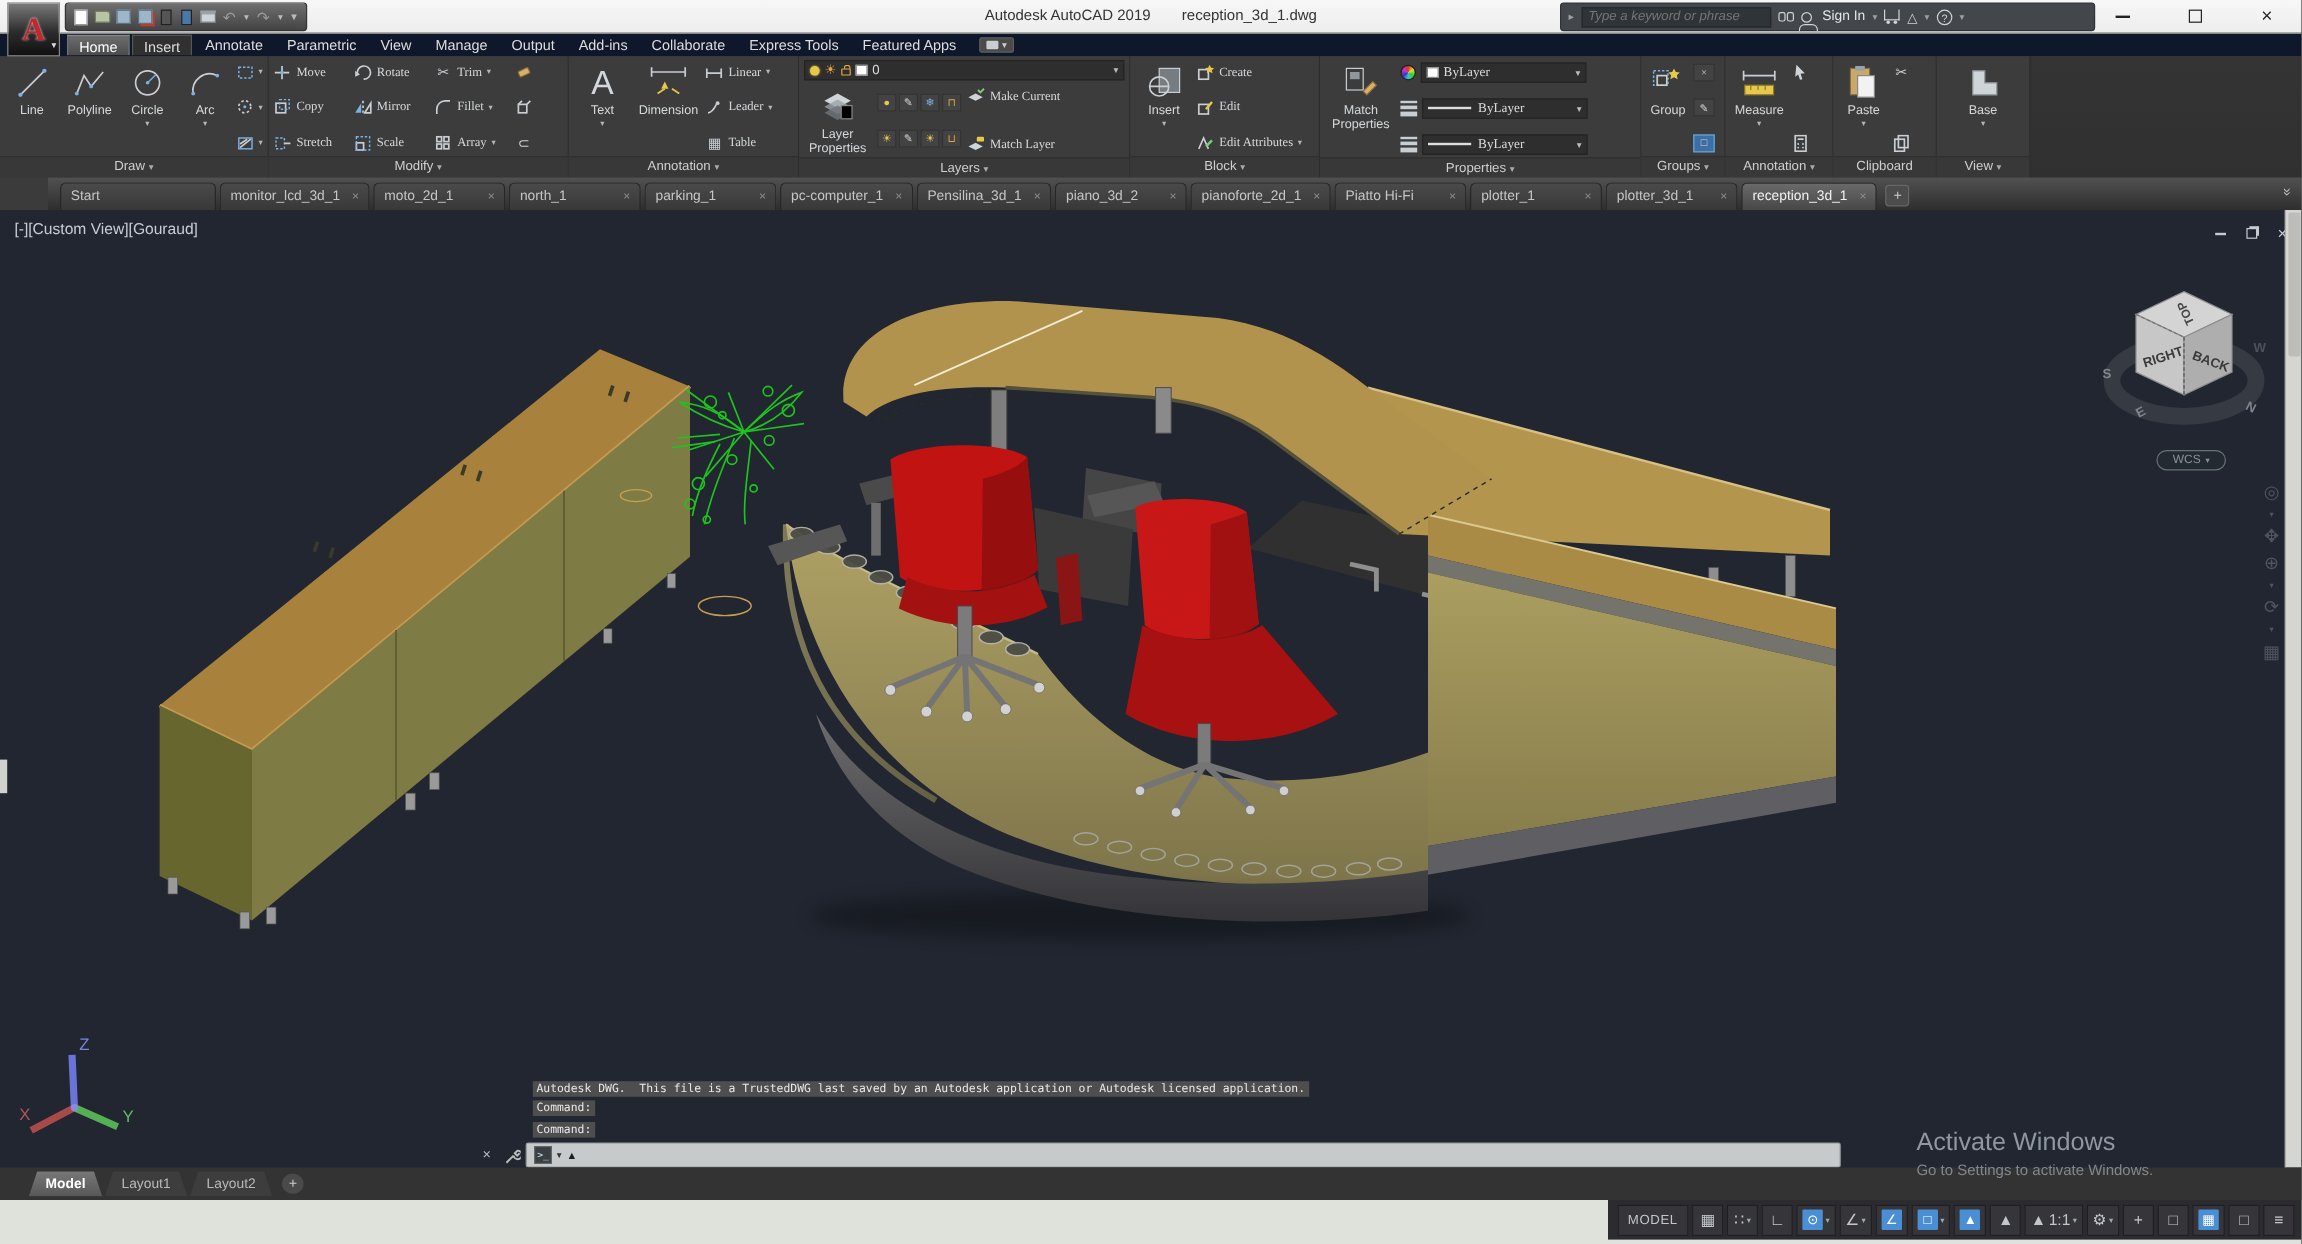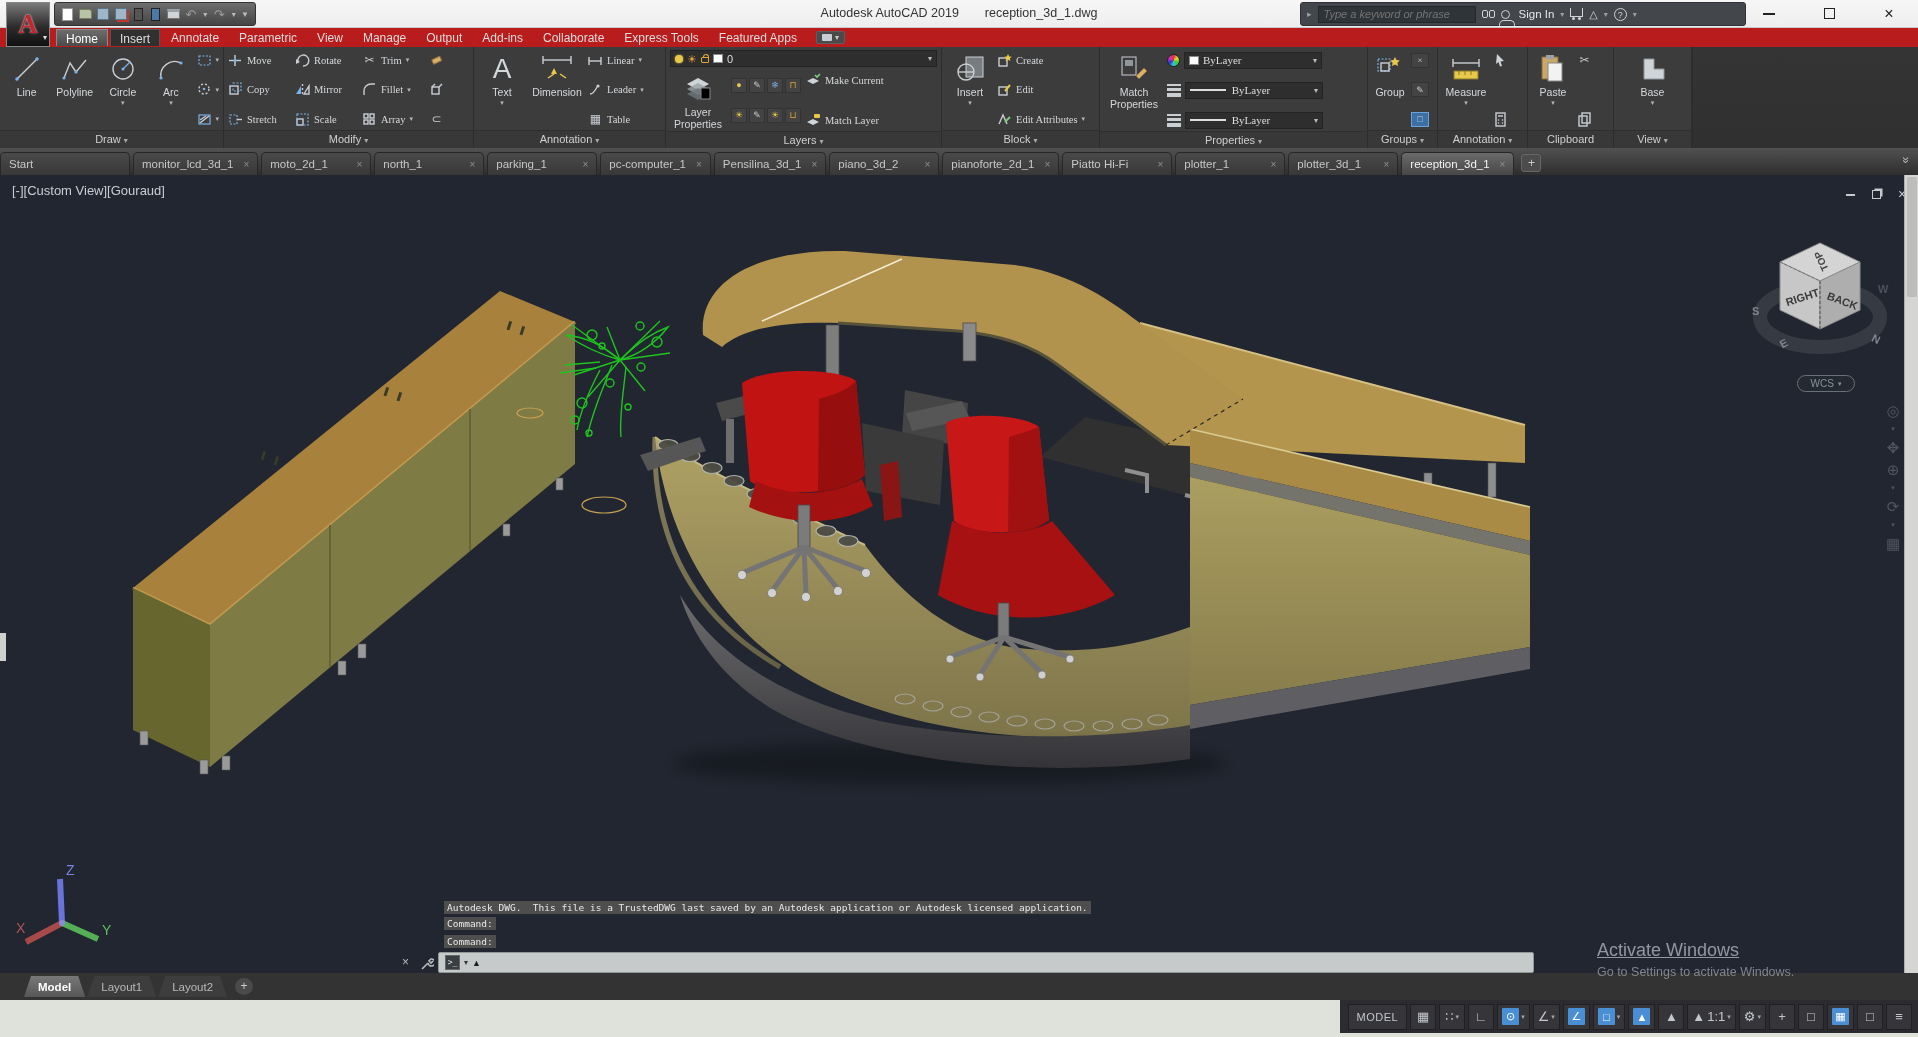--- a/index.html
+++ b/index.html
@@ -51,21 +51,21 @@
   .ic-help { width:13px; height:13px; border:1px solid #cfd4d8; border-radius:50%; color:#cfd4d8;
              font-size:9px; text-align:center; line-height:13px; }
   .mini-ar { color:#9aa0a6; font-size:8px; }
   .win-btns { position:absolute; right:8px; top:0; height:27px; display:flex; align-items:center; gap:30px; padding-right:6px;}
   .wb { width:30px; height:20px; display:flex; align-items:center; justify-content:center; cursor:pointer; }
   .wb-min { width:12px; height:0; border-bottom:2px solid #222; }
   .wb-max { width:11px; height:11px; border:1.5px solid #222; }
   .wb-close { font-size:16px; color:#222; line-height:1; }
 
   
-  .menubar { height:19px; background:#b91c1c; display:flex; align-items:center;
+  .menubar { height:19px; background:#0f172a; display:flex; align-items:center;
              padding-left:56px; gap:2px; }
   .mtab { color:#dedede; font-size:12px; padding:1px 9px; height:17px; line-height:16px; cursor:pointer; }
   .mtab.active { background:linear-gradient(#6d6d6d,#4b4b4b); border:1px solid #8a8a8a; border-bottom:none; color:#fff; }
   .mtab.hovered { background:#303030; border:1px solid #555; border-bottom:none; }
   .ribbon-toggle { margin-left:8px; background:#4a4a4a; border:1px solid #5e5e5e; border-radius:2px;
                    color:#ccc; font-size:8px; padding:1px 5px; display:flex; gap:3px; align-items:center; cursor:pointer;}
   .ribbon-toggle .cam { width:10px; height:7px; background:#c9ced3; border-radius:1px; }
 
   
   .ribbon { height:101px; display:flex; background:#3c3c3c; position:relative; }
@@ -106,21 +106,21 @@
   .colorwheel { width:13px; height:13px; border-radius:50%;
                 background:conic-gradient(#d33,#dd3,#3c3,#3cc,#33c,#c3c,#d33); border:1px solid #222; }
   .lines3 { display:flex; flex-direction:column; gap:2px; width:14px; }
   .lines3 i { display:block; height:2px; background:#c9ced3; }
   .lines3 i:nth-child(2){ height:3px; } .lines3 i:nth-child(3){ height:4px; }
   .blue-sel { background:#3c70a4 !important; border-color:#6aa3d8 !important; }
   .rib-rest { flex:1; background:linear-gradient(#343434,#303030); border-left:1px solid #2d2d2d; }
 
   
   .filetabs { height:27px; background:linear-gradient(#515151,#2e2e2e); display:flex; align-items:flex-end;
-              position:relative; }
+              padding-left:10px; position:relative;margin-left:40px; }
   .ftab { height:23px; min-width:110px; display:flex; align-items:center; justify-content:space-between;
           padding:0 8px; margin-right:3px; color:#c6c6c6; font-size:11.5px; cursor:pointer;
           background:linear-gradient(#4a4a4a,#383838); border:1px solid #272727; border-bottom:none;
           border-radius:5px 5px 0 0; }
   .ftab.start { min-width:130px; }
   .ftab.active { background:linear-gradient(#6a6a6a,#474747); color:#f2f2f2; }
   .ftab .fx { color:#8f8f8f; font-size:10px; margin-left:10px; }
   .ftab-plus { height:18px; width:20px; margin:0 0 3px 4px; background:#4c4c4c; border:1px solid #666;
                border-radius:3px; color:#ccc; text-align:center; line-height:16px; font-size:12px; cursor:pointer; }
   .ft-chev { position:absolute; right:8px; top:5px; color:#bbb; font-size:12px; transform:rotate(90deg); cursor:pointer; }
@@ -158,21 +158,21 @@
                    font-size:8px; text-align:center; line-height:14px; font-family:"DejaVu Sans Mono",monospace; }
   .cmd-bar .par { font-size:8px; color:#333; }
   .cmd-input { flex:1; border:none; background:transparent; outline:none; font-style:italic;
                font-family:"DejaVu Sans Mono",monospace; font-size:11.5px; color:#3a3a3a; }
   .cmd-input::placeholder { color:#3a3a3a; opacity:.85; }
   .cmd-up { color:#1c1c1c; font-size:9px; }
   .cmd-side { position:absolute; top:780px; z-index:7; color:#b9bdbd; font-size:12px; }
 
   .watermark { position:absolute; left:1597px; top:940px; z-index:40; color:rgba(165,171,180,.85);
                pointer-events:none; }
-  .watermark .w1 { font-size:18px;text-decoration:underline; }
+  .watermark .w1 { font-size:21px; }
   .watermark .w2 { font-size:12.5px; margin-top:4px; color:rgba(150,156,165,.8); }
 
   
   .layoutbar { height:27px; background:#333; display:flex; align-items:center; padding-left:24px; gap:2px; }
   .ltab { height:21px; padding:0 14px; font-size:11.5px; color:#b9b9b9; display:flex; align-items:center;
           background:#3d3d3d; clip-path:polygon(7px 0,calc(100% - 7px) 0,100% 100%,0 100%); cursor:pointer; }
   .ltab.active { background:linear-gradient(#787878,#575757); color:#fff; font-weight:bold; }
   .ltab-plus { width:18px; height:17px; background:#4a4a4a; border-radius:50%; color:#ccc; font-size:12px;
                text-align:center; line-height:16px; margin-left:6px; cursor:pointer; }
 

